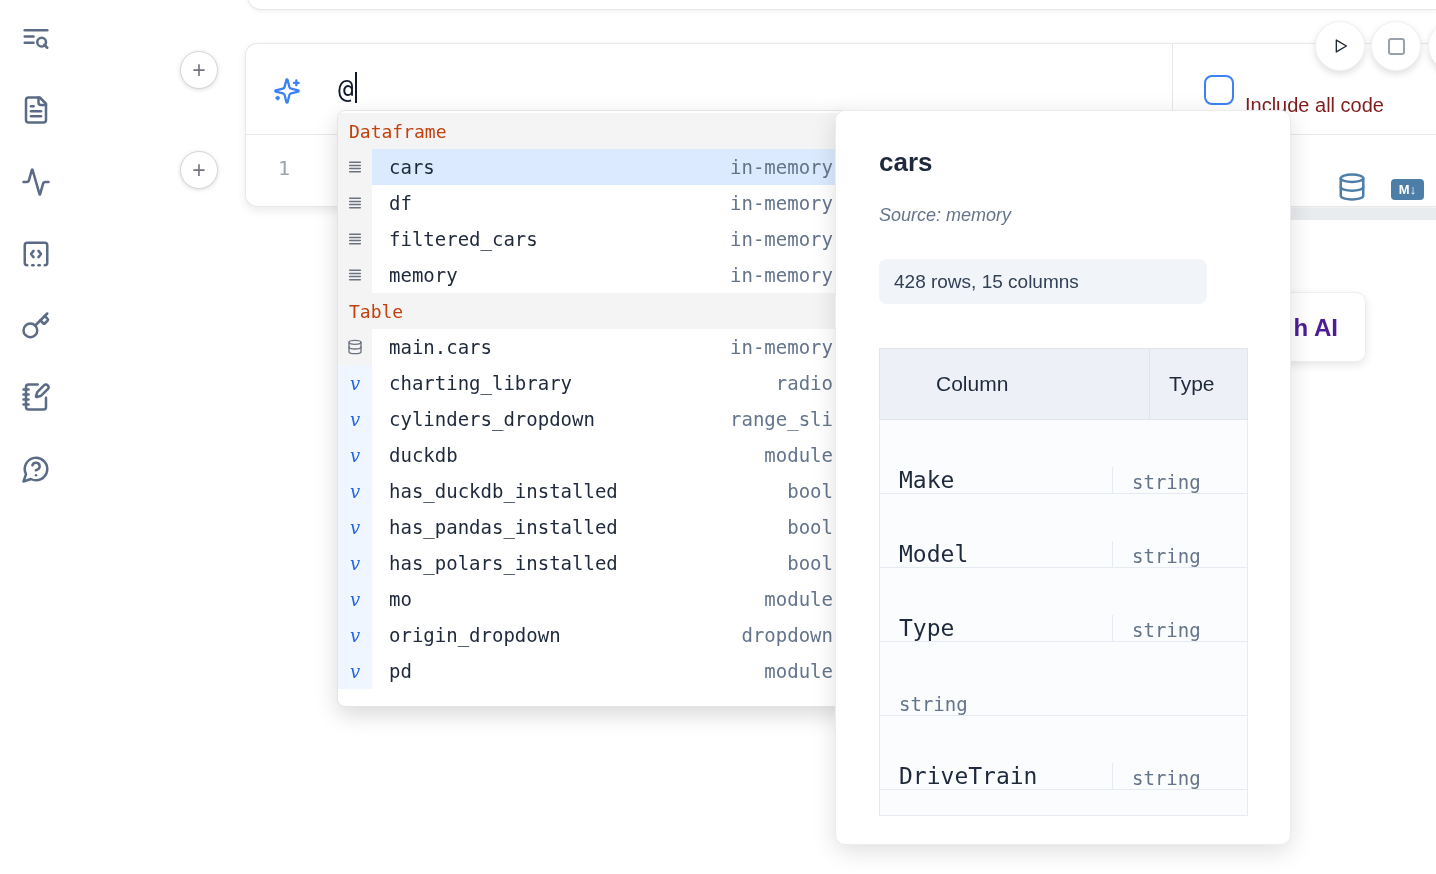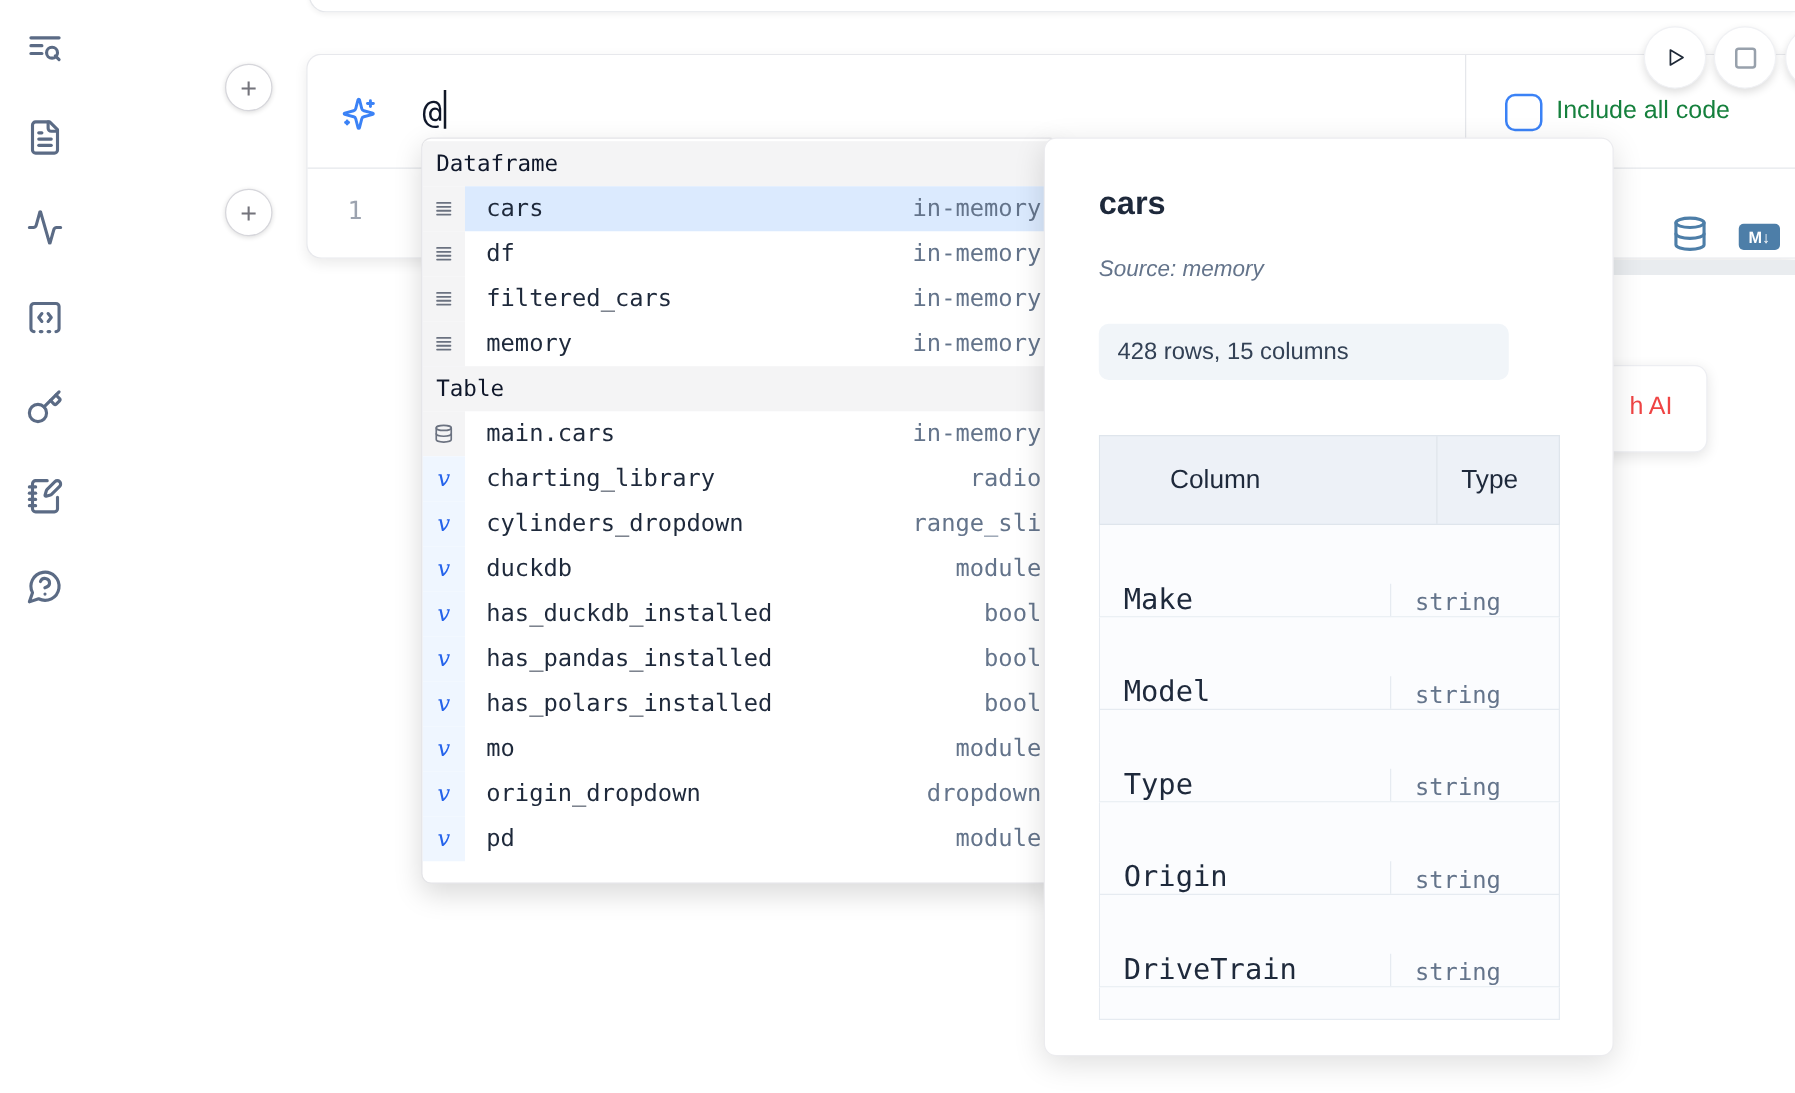--- a/index.html
+++ b/index.html
@@ -45,21 +45,21 @@
   .prompt-text {
     position:absolute; left:92px; top:28px;
     font-family:"DejaVu Sans Mono", monospace; font-size:26px; color:#0f172a;
   }
   .caret { display:inline-block; width:2px; height:31px; background:#111827; vertical-align:-5px; margin-left:1px; }
   .input-divider { position:absolute; left:926px; top:0; width:1px; height:90px; background:#e5e7eb; }
   .include-checkbox {
     position:absolute; left:958px; top:31px; width:30px; height:30px;
     border:2px solid #3b82f6; border-radius:8px; background:#fff; cursor:pointer;
   }
-  .include-label { position:absolute; left:999px; top:33px; font-size:20px; color:#15803d;text-align:right; }
+  .include-label { position:absolute; left:999px; top:50px; font-size:20px; color:#7f1d1d;text-align:right; }
 
   .line-number {
     position:absolute; left:26px; top:112px; width:24px; text-align:center;
     font-family:"DejaVu Sans Mono", monospace; font-size:20px; color:#9ca3af;
   }
   .db-icon { position:absolute; left:1091px; top:128px; width:30px; height:30px; color:#4d7ea8; cursor:pointer; }
   .db-icon svg { width:30px; height:30px; display:block; }
   .md-icon {
     position:absolute; left:1145px; top:135px; width:33px; height:21px;
     background:#4d7ea8; border-radius:4px; color:#fff; font-size:13px; font-weight:bold;
@@ -78,31 +78,31 @@
   .circle-btn svg { width:22px; height:22px; display:block; color:#1f2937; }
   .stop-square { width:17px; height:17px; border:2px solid #98a1ac; border-radius:3px; }
 
   
   .gray-strip { position:absolute; left:1240px; top:208px; width:196px; height:12px; background:#e9ecef; z-index:1; }
   .ai-card {
     position:absolute; left:1245px; top:292px; width:121px; height:70px;
     background:#fff; border:1px solid #edeef2; border-radius:10px;
     box-shadow:0 3px 10px rgba(0,0,0,.1); z-index:2; overflow:hidden; cursor:pointer;
   }
-  .ai-card-label { position:absolute; right:27px; top:21px; font-size:20px; font-weight:400; color:#ef4444; white-space:nowrap; }
+  .ai-card-label { position:absolute; right:27px; top:21px; font-size:24px; font-weight:700; color:#4c1d95; white-space:nowrap; }
 
   
   .autocomplete {
     position:absolute; left:337px; top:110px; width:511px; height:597px;
     background:#fff; border:1px solid #e4e4e7; border-radius:8px;
     box-shadow:0 8px 22px rgba(0,0,0,.15); z-index:3; overflow:hidden; padding-top:2px;
   }
   .ac-header {
     height:36px; background:#f4f4f5; display:flex; align-items:center; padding-left:11px;
-    font-family:"DejaVu Sans Mono", monospace; font-size:18px; color:#0f172a;
+    font-family:"DejaVu Sans Mono", monospace; font-size:18px; color:#c2410c;
   }
   .ac-row { height:36px; display:flex; align-items:stretch; cursor:pointer; }
   .ac-gutter {
     width:34px; flex:none; display:flex; align-items:center; justify-content:center;
     background:#f4f4f5; color:#6b7280;
   }
   .ac-gutter svg { width:16px; height:16px; display:block; }
   .ac-gutter.var {
     background:#eff6ff; color:#2563eb;
     font-family:"DejaVu Serif", serif; font-style:italic; font-size:18px;
@@ -404,21 +404,20 @@
       </div>
       <div class="pv-row">
         <div class="pv-cell-name">Model</div>
         <div class="pv-cell-type">string</div>
       </div>
       <div class="pv-row">
         <div class="pv-cell-name">Type</div>
         <div class="pv-cell-type">string</div>
       </div>
       <div class="pv-row">
-        <div class="pv-cell-name">Origin</div>
         <div class="pv-cell-type">string</div>
       </div>
       <div class="pv-row">
         <div class="pv-cell-name">DriveTrain</div>
         <div class="pv-cell-type">string</div>
       </div>
       <div class="pv-row partial">
         <div class="pv-cell-name"></div>
         <div class="pv-cell-type"></div>
       </div>

